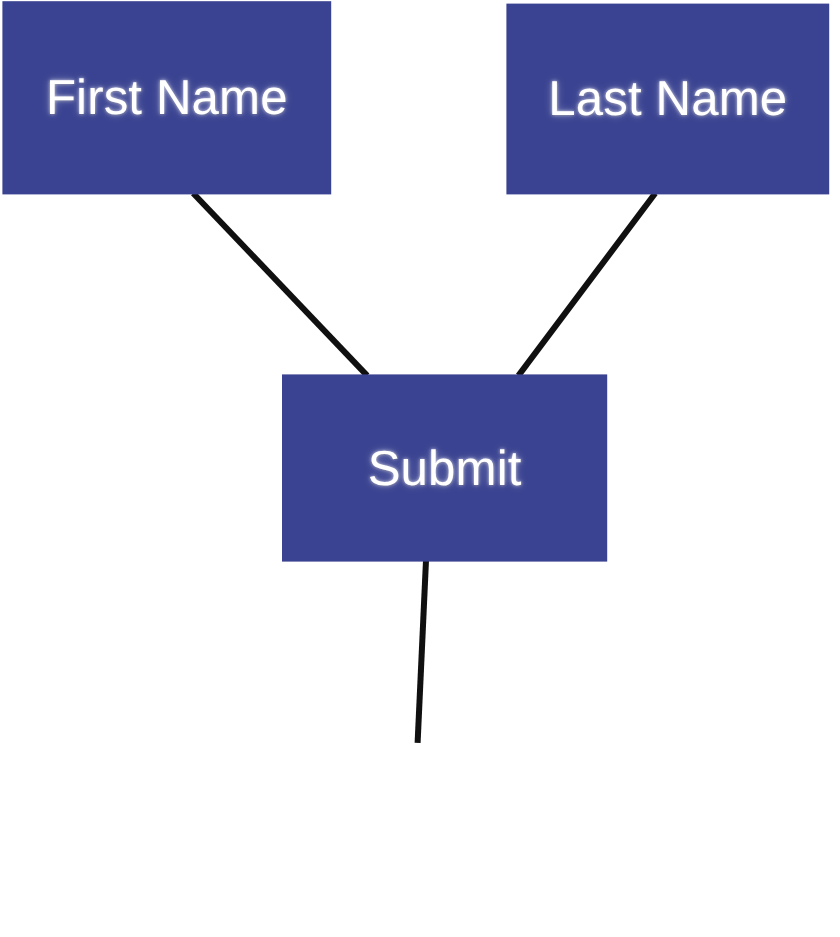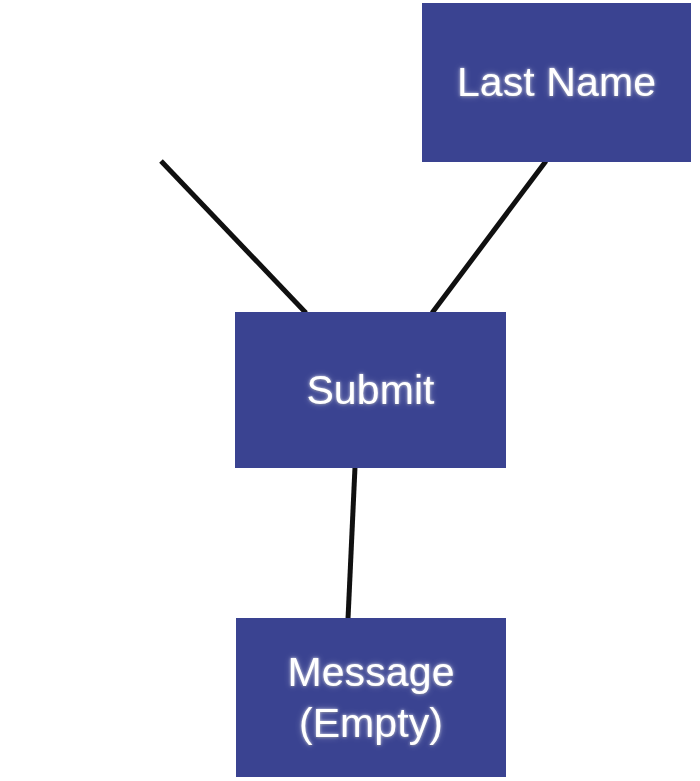--- a/index.html
+++ b/index.html
@@ -71,27 +71,26 @@
 <body>
 
 <div id="diagram-canvas">
 
   <svg id="connector-layer" viewBox="0 0 700 781" width="700" height="781" xmlns="http://www.w3.org/2000/svg">
     <line x1="161" y1="161" x2="306" y2="313" stroke="#101010" stroke-width="5" stroke-linecap="butt"></line>
     <line x1="546" y1="161" x2="432" y2="313" stroke="#101010" stroke-width="5" stroke-linecap="butt"></line>
     <line x1="355" y1="467" x2="348" y2="619" stroke="#101010" stroke-width="5" stroke-linecap="butt"></line>
   </svg>
 
+  <div class="node" id="node-first-name">
+    <span class="node-label">First Name</span>
+  </div>
 
   <div class="node" id="node-last-name">
     <span class="node-label">Last Name</span>
   </div>
 
   <div class="node" id="node-submit">
     <span class="node-label">Submit</span>
   </div>
 
-  <div class="node" id="node-message">
-    <span class="node-label">Message
-(Empty)</span>
-  </div>
 
 </div>
 
 </body></html>

